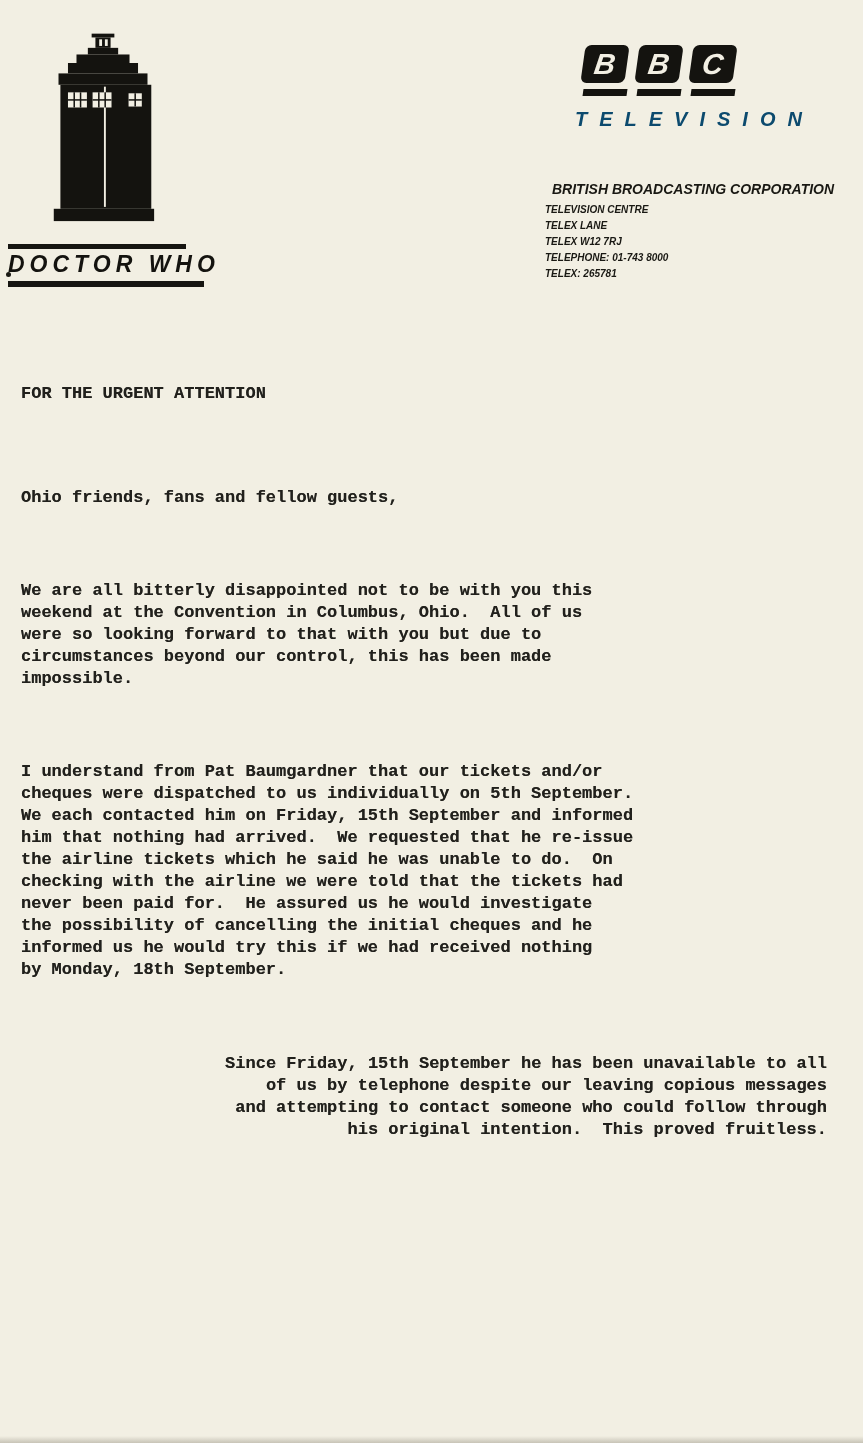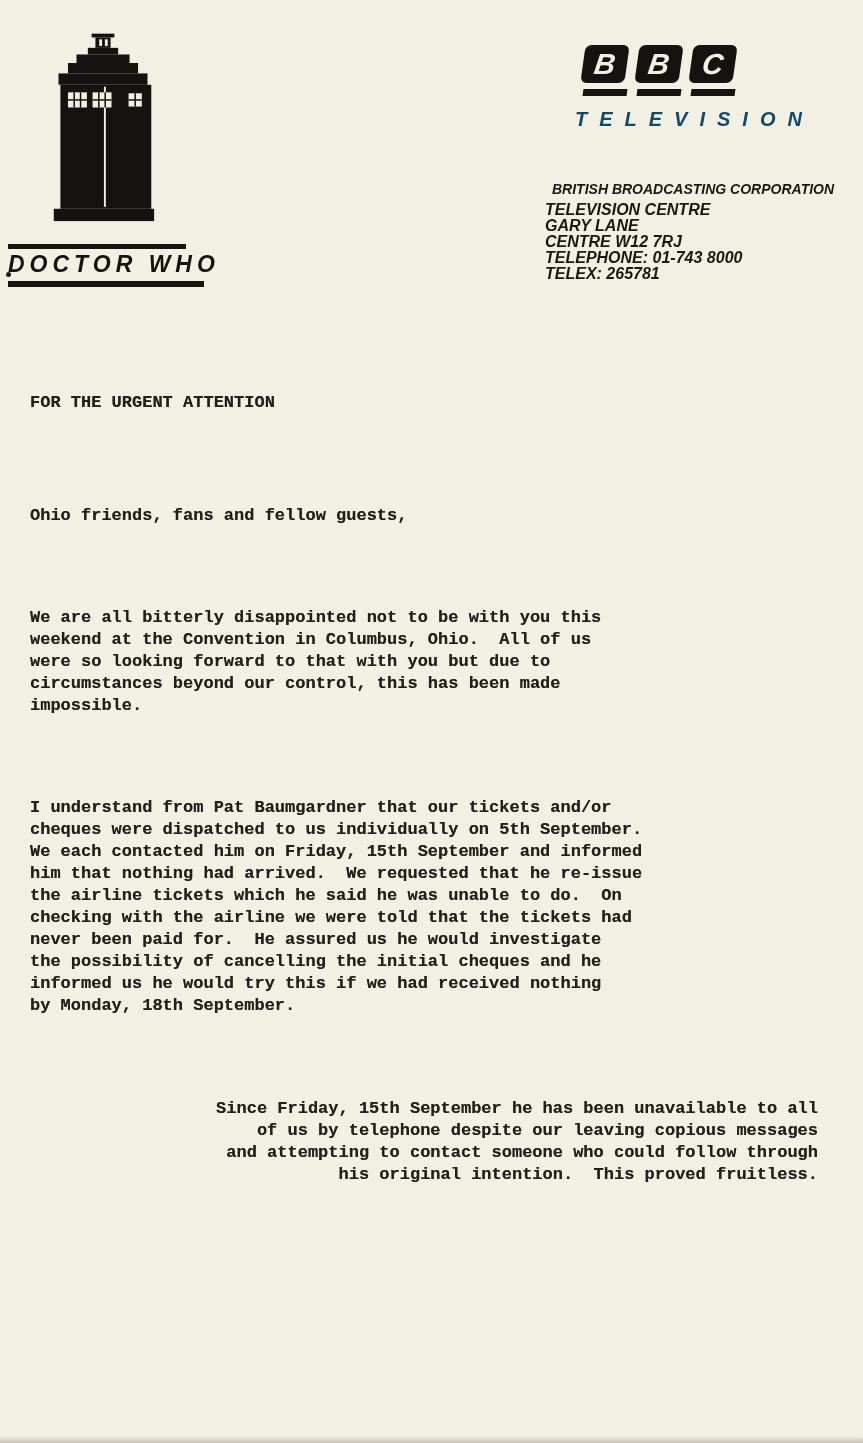--- a/index.html
+++ b/index.html
@@ -41,29 +41,29 @@
     font-size:20px;letter-spacing:12px;white-space:nowrap;
     color:#0c4a6e;
   }
   .address{
     position:absolute;left:545px;top:181px;
     font-family:"Liberation Sans", sans-serif;
     font-style:italic;font-weight:bold;color:#191813;
     white-space:nowrap;
   }
   .address .corp{font-size:14px;margin-bottom:5px;margin-left:7px;}
-  .address .addr-line{font-size:16px;line-height:16px;}
+  .address .addr-line{font-size:10px;line-height:16px;}
   
   .letter-body{
     position:absolute;left:14px;top:332px;width:820px;
     font-size:17px;line-height:22px;font-weight:bold;
     color:#21201c;white-space:pre-wrap;
     text-shadow:0 0 0.4px rgba(20,20,15,0.6);
   }
-  .letter-body p{margin:16px;}
+  .letter-body p{margin:7px;}
   .attention{margin-bottom:31px !important;}
   .from-line{margin-bottom:46px !important;}
   .salutation{margin-bottom:20px !important;}
   .para{margin-bottom:20px !important;}
   .para.p2{margin-bottom:21px !important;}
   .para.p3{margin-bottom:21px !important;text-align:right;}
   .para.p4{margin-bottom:21px !important;}
   .bottom-smudge{
     position:absolute;left:0;bottom:0;width:100%;height:7px;
     background:linear-gradient(to bottom, rgba(120,115,100,0), rgba(120,115,100,0.35));
@@ -127,22 +127,22 @@
       <div class="bbc-bar"></div>
       <div class="bbc-bar"></div>
       <div class="bbc-bar"></div>
     </div>
     <div class="bbc-tv">TELEVISION</div>
   </div>
 
   <div class="address">
     <div class="corp">BRITISH BROADCASTING CORPORATION</div>
     <div class="addr-line">TELEVISION CENTRE</div>
-    <div class="addr-line">GARY LANE</div>
-    <div class="addr-line">CENTRE W12 7RJ</div>
+    <div class="addr-line">TELEX LANE</div>
+    <div class="addr-line">TELEX W12 7RJ</div>
     <div class="addr-line">TELEPHONE: 01-743 8000</div>
     <div class="addr-line">TELEX: 265781</div>
   </div>
 
   <div class="letter-body">
     <p class="attention">FOR THE URGENT ATTENTION</p>
     <p class="salutation">Ohio friends, fans and fellow guests,</p>
     <p class="para p1">We are all bitterly disappointed not to be with you this
 weekend at the Convention in Columbus, Ohio.  All of us
 were so looking forward to that with you but due to

